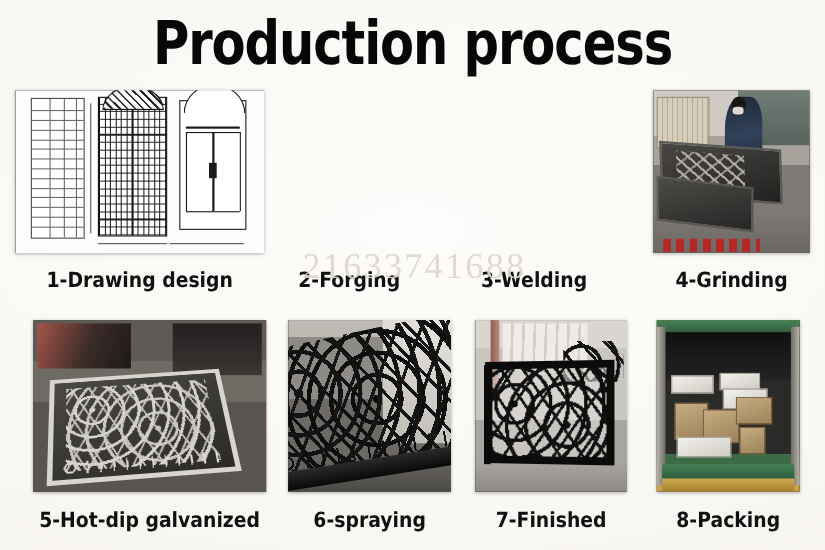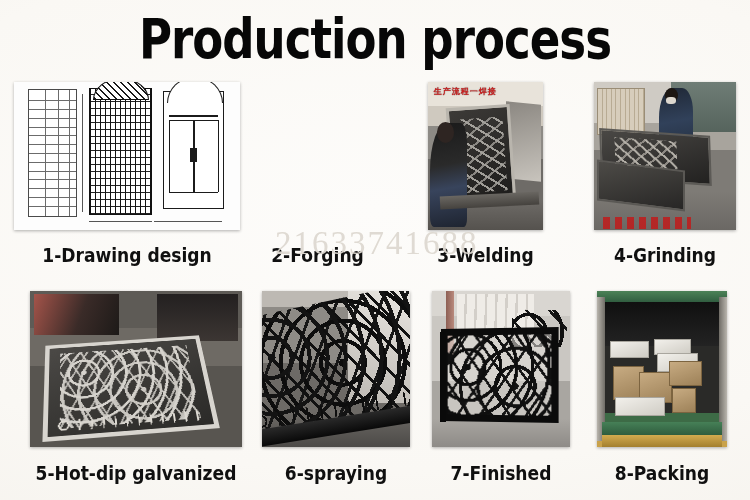--- a/index.html
+++ b/index.html
@@ -434,32 +434,20 @@
         <div class="cad-dim" style="left:30%;top:8%;width:1px;height:80%;"></div>
         <div class="cad-dim" style="left:62%;top:94%;width:30%;height:1px;"></div>
         <div class="cad-dim" style="left:33%;top:94%;width:28%;height:1px;"></div>
       </div>
     </div>
   </div>
   <div class="caption" style="left:14px;top:244px;width:226px;">1-Drawing design</div>
 
   <div class="caption" style="left:255px;top:244px;width:125px;">2-Forging</div>
 
-  <div class="cell" style="left:428px;top:82px;width:115px;height:148px;">
-    <div class="photo">
-      <div class="scene s-weld">
-        <div class="weld-wallpanel"></div>
-        <div class="weld-panel"></div>
-        <div class="weld-worker"></div>
-        <div class="weld-head"></div>
-        <div class="weld-table"></div>
-      </div>
-      <div class="cjk-red" style="left:5%;top:3%;font-size:8px;">生产流程一焊接</div>
-    </div>
-  </div>
   <div class="caption" style="left:423px;top:244px;width:125px;">3-Welding</div>
 
   <div class="cell" style="left:594px;top:82px;width:142px;height:148px;">
     <div class="photo">
       <div class="scene s-grind">
         <div class="grind-wall"></div>
         <div class="grind-boards"></div>
         <div class="grind-worker"></div>
         <div class="grind-head"></div>
         <div class="grind-mask"></div>

